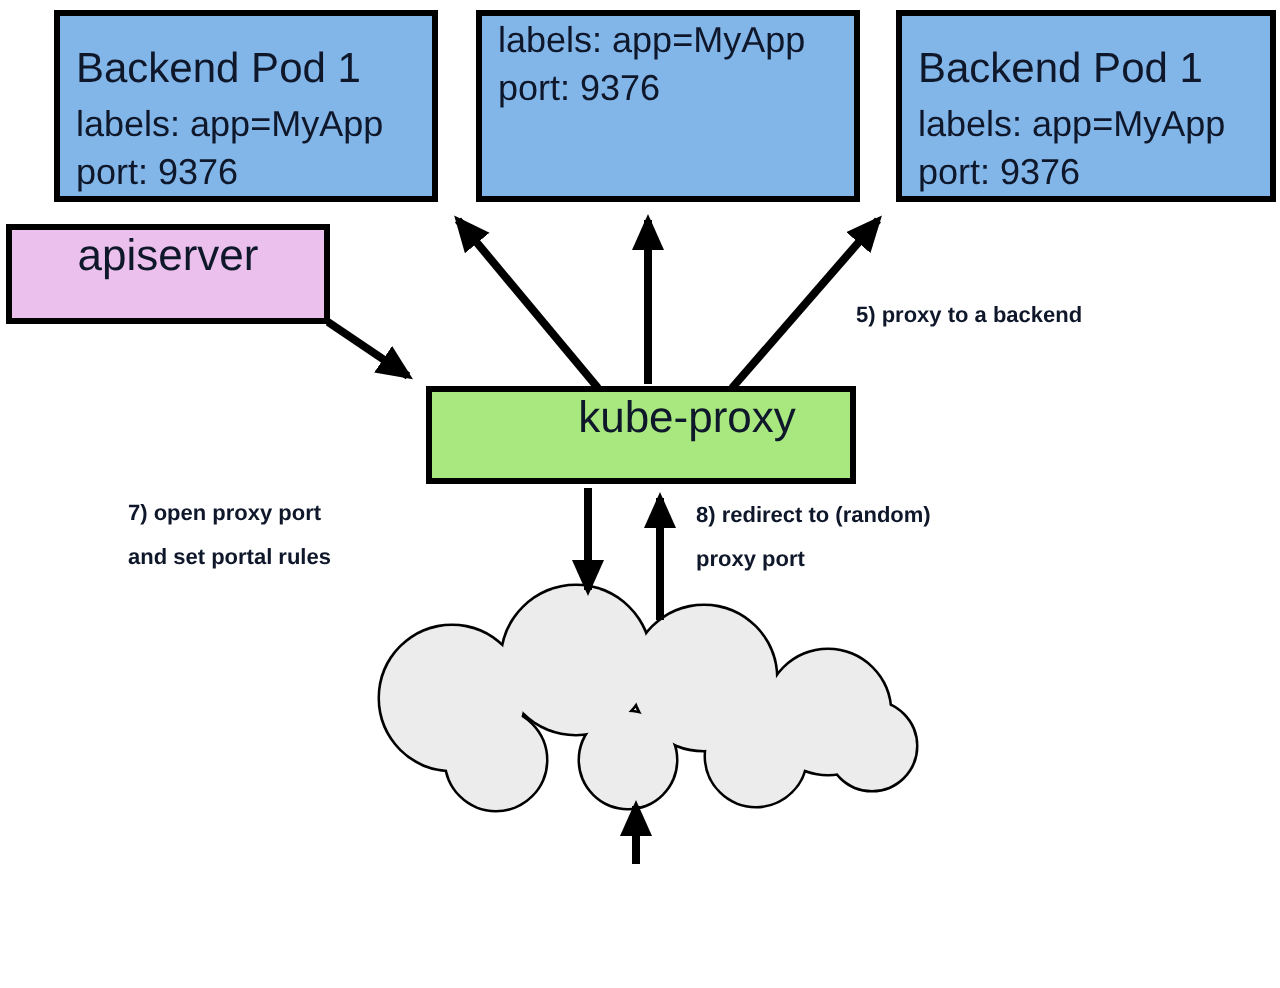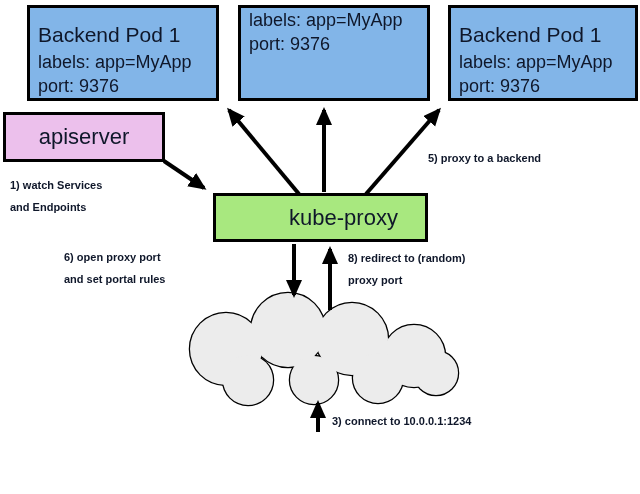--- a/index.html
+++ b/index.html
@@ -22,21 +22,21 @@
     font-size:21px;line-height:24px;
     padding:15px 0 3px 8px;
     white-space:nowrap;
   }
   .pod-line{
     font-size:18px;line-height:24px;
     padding-left:8px;
     white-space:nowrap;
   }
   .label-box{
-    display:flex;align-items:center;justify-content:center;
+    display:flex;justify-content:center;
     font-size:22px;
     white-space:nowrap;
   }
   .apiserver{ background:var(--apiserver-fill,#ecc0ec); }
   .kube-proxy{ background:var(--kube-proxy-fill,#a8e87f);padding-left:46px; }
   .client{ background:var(--client-fill,#edc688); }
   .annotation{
     position:absolute;
     font-size:11px;font-weight:bold;line-height:22px;
     white-space:pre-line;
@@ -87,25 +87,22 @@
   <div class="box label-box kube-proxy" style="left:213px;top:193px;width:215px;height:49px">
     <span>kube-proxy</span>
   </div>
 
   <div class="box label-box client" style="left:224px;top:442px;width:194px;height:49px">
     <span>Backend</span>
   </div>
 
   <div class="cloud-label">iptables</div>
 
-  <div class="annotation" style="left:10px;top:174px">1) watch Services
-and Endpoints</div>
-  <div class="annotation" style="left:64px;top:246px">6) open proxy port
+  <div class="annotation" style="left:64px;top:246px">7) open proxy port
 and set portal rules</div>
-  <div class="annotation" style="left:332px;top:410px">3) connect to 10.0.0.1:1234</div>
   <div class="annotation" style="left:348px;top:247px">8) redirect to (random)
 proxy port</div>
   <div class="annotation" style="left:428px;top:147px">5) proxy to a backend</div>
 
   <svg class="layer" width="640" height="494" viewBox="0 0 640 494">
     <defs>
       <marker id="ah" markerUnits="userSpaceOnUse" markerWidth="22" markerHeight="18" refX="15" refY="8" orient="auto">
         <path d="M0,0 L18,8 L0,16 Z" fill="#000"></path>
       </marker>
     </defs>

